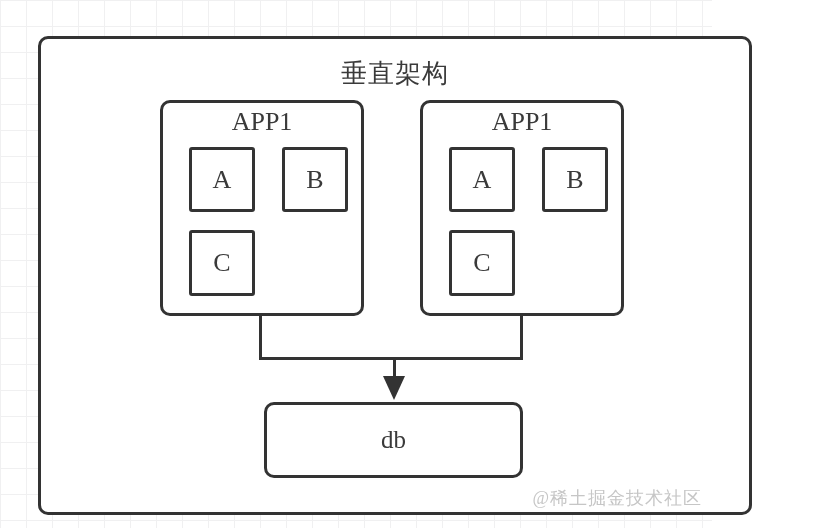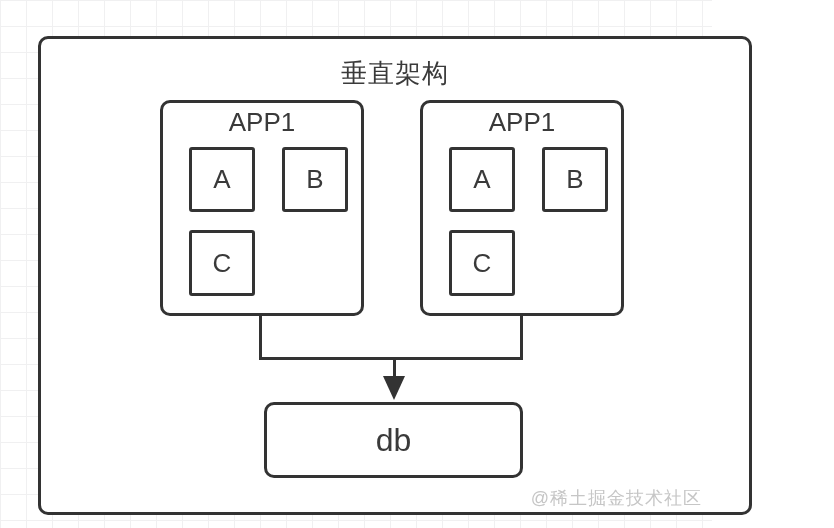--- a/index.html
+++ b/index.html
@@ -11,20 +11,21 @@
   }
   .page {
     position: relative;
     width: 712px;
     height: 528px;
     background-color: #ffffff;
     background-image:
       linear-gradient(to right, #f0f0f1 1px, transparent 1px),
       linear-gradient(to bottom, #f0f0f1 1px, transparent 1px);
     background-size: 26px 26px;
+    font-family: Liberation Serif, serif;
   }
   .outer-box {
     position: absolute;
     left: 38px; top: 36px;
     width: 714px; height: 479px;
     border: 3px solid #333333;
     border-radius: 10px;
     background: #ffffff;
   }
   .diagram-title {
@@ -89,21 +90,21 @@
   .db-box {
     position: absolute;
     left: 264px; top: 402px;
     width: 259px; height: 76px;
     border: 3px solid #333333;
     border-radius: 10px;
     background: #ffffff;
     display: flex;
     align-items: center;
     justify-content: center;
-    font-size: 32px;
+    font-size: 25px;
     color: #3a3a3a;
   }
   .watermark {
     position: absolute;
     right: 10px; bottom: 18px;
     font-size: 18px;
     color: #c6c6c6;
     letter-spacing: 1px;
   }
 </style>

